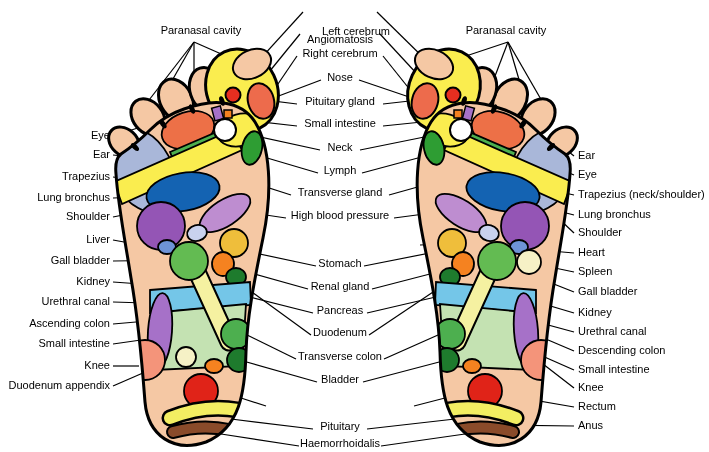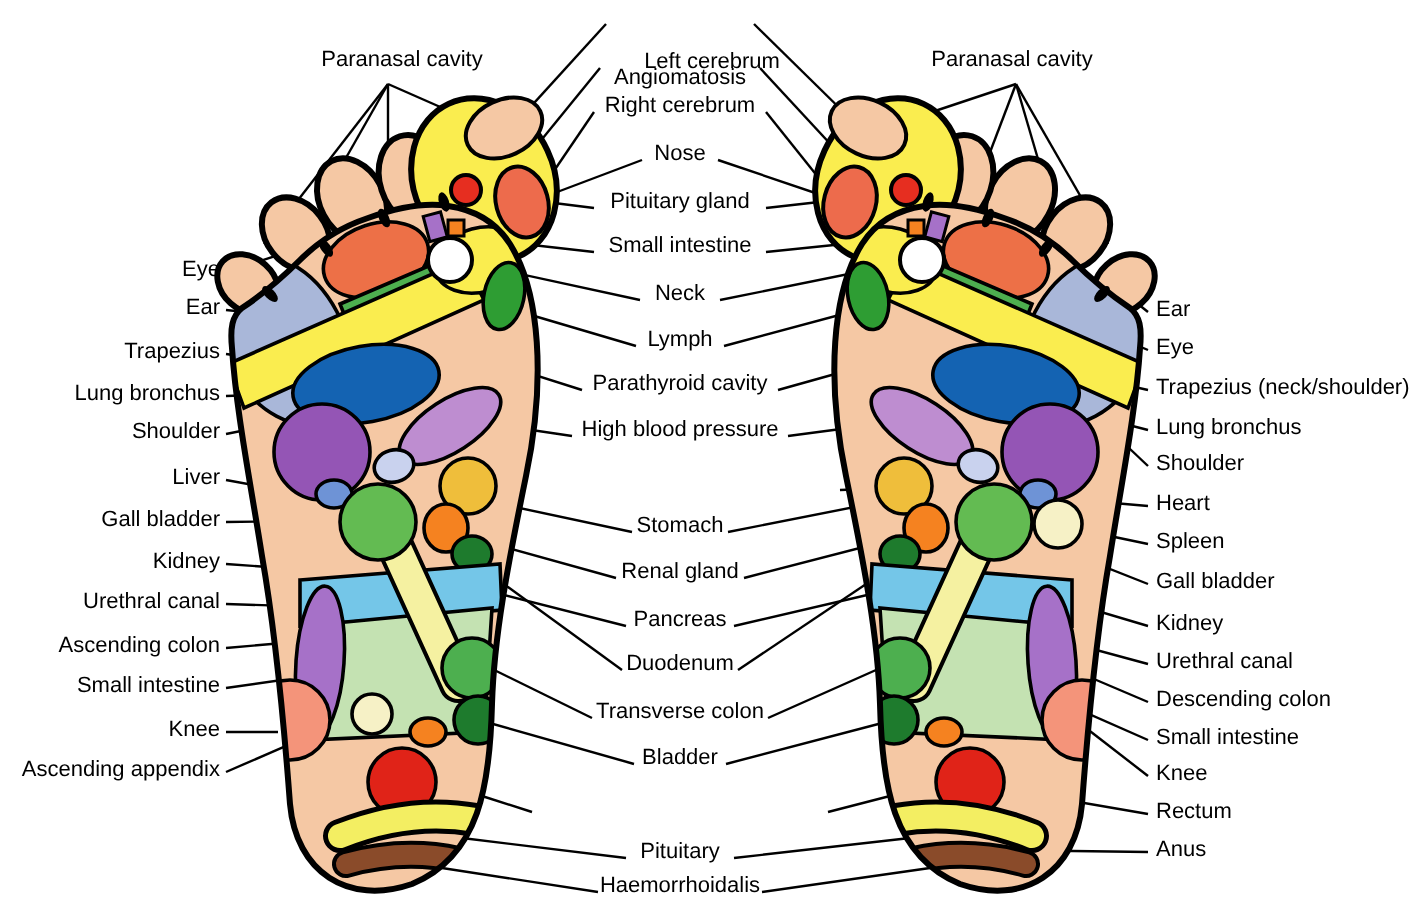--- a/index.html
+++ b/index.html
@@ -181,31 +181,31 @@
 <div class="lbl lcol" style="right:599px;top:170px;">Trapezius</div>
 <div class="lbl lcol" style="right:599px;top:191px;">Lung bronchus</div>
 <div class="lbl lcol" style="right:599px;top:210px;">Shoulder</div>
 <div class="lbl lcol" style="right:599px;top:233px;">Liver</div>
 <div class="lbl lcol" style="right:599px;top:254px;">Gall bladder</div>
 <div class="lbl lcol" style="right:599px;top:275px;">Kidney</div>
 <div class="lbl lcol" style="right:599px;top:295px;">Urethral canal</div>
 <div class="lbl lcol" style="right:599px;top:317px;">Ascending colon</div>
 <div class="lbl lcol" style="right:599px;top:337px;">Small intestine</div>
 <div class="lbl lcol" style="right:599px;top:359px;">Knee</div>
-<div class="lbl lcol" style="right:599px;top:379px;">Ascending appendix</div>
+<div class="lbl lcol" style="right:599px;top:379px;">Duodenum appendix</div>
 
 <div class="lbl ccol" style="left:340px;top:2px;margin-top:31px;">Angiomatosis</div>
 <div class="lbl ccol" style="left:340px;top:25px;margin-left:16px;">Left cerebrum</div>
 <div class="lbl ccol" style="left:340px;top:47px;">Right cerebrum</div>
 <div class="lbl ccol" style="left:340px;top:71px;">Nose</div>
 <div class="lbl ccol" style="left:340px;top:95px;">Pituitary gland</div>
 <div class="lbl ccol" style="left:340px;top:117px;">Small intestine</div>
 <div class="lbl ccol" style="left:340px;top:141px;">Neck</div>
 <div class="lbl ccol" style="left:340px;top:164px;">Lymph</div>
-<div class="lbl ccol" style="left:340px;top:186px;">Parathyroid cavity</div>
+<div class="lbl ccol" style="left:340px;top:186px;">Transverse gland</div>
 <div class="lbl ccol" style="left:340px;top:209px;">High blood pressure</div>
 <div class="lbl ccol" style="left:340px;top:257px;">Stomach</div>
 <div class="lbl ccol" style="left:340px;top:280px;">Renal gland</div>
 <div class="lbl ccol" style="left:340px;top:304px;">Pancreas</div>
 <div class="lbl ccol" style="left:340px;top:326px;">Duodenum</div>
 <div class="lbl ccol" style="left:340px;top:350px;">Transverse colon</div>
 <div class="lbl ccol" style="left:340px;top:373px;">Bladder</div>
 <div class="lbl ccol" style="left:340px;top:420px;">Pituitary</div>
 <div class="lbl ccol" style="left:340px;top:437px;">Haemorrhoidalis</div>
 

